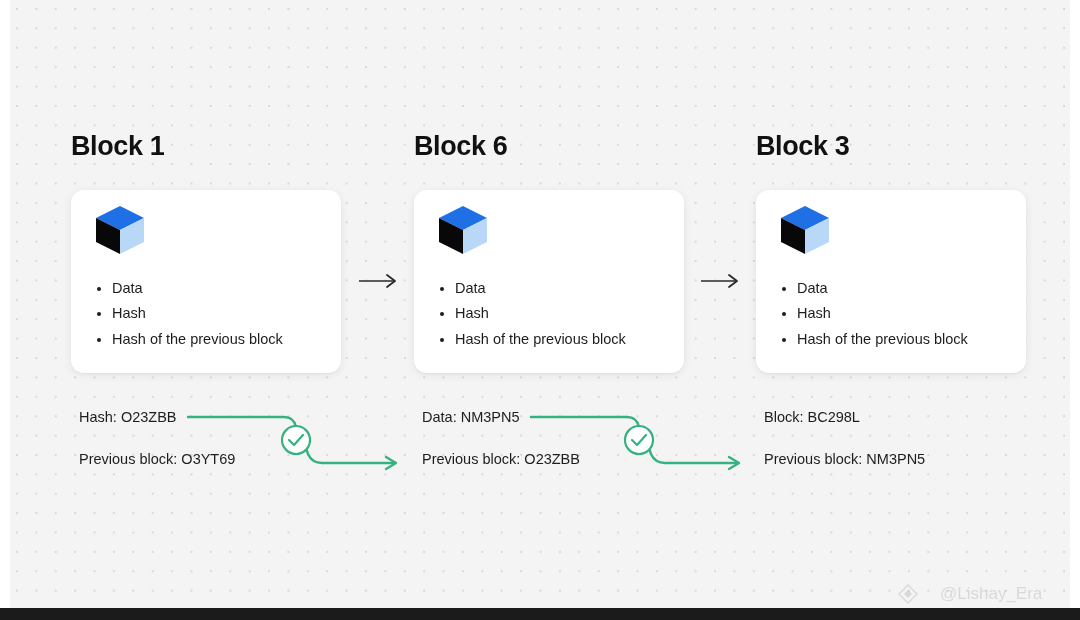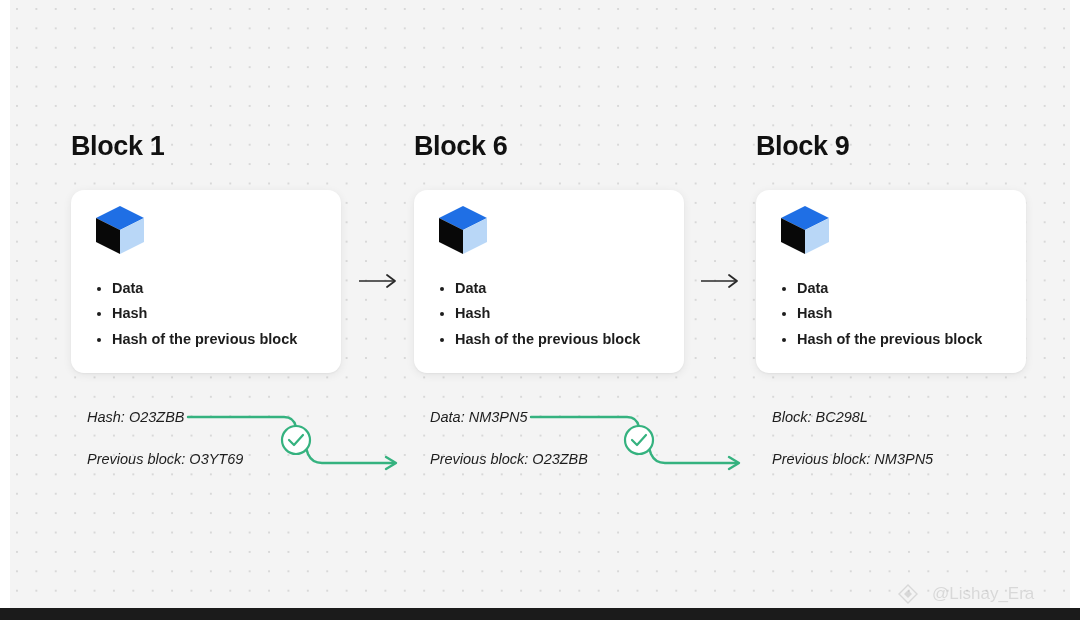--- a/index.html
+++ b/index.html
@@ -59,21 +59,20 @@
   .card {
     position: absolute;
     top: 190px;
     left: 0;
     width: 270px;
     height: 183px;
     background: #ffffff;
     border-radius: 13px;
     box-shadow: 0 2px 10px rgba(0,0,0,0.07), 0 1px 2px rgba(0,0,0,0.04);
     box-sizing: border-box;
-    font-weight: bold;
   }
 
   .cube {
     position: absolute;
     left: 23px;
     top: 14px;
     width: 52px;
     height: 52px;
   }
 
@@ -99,25 +98,24 @@
     left: 2px;
     top: 11px;
     width: 4px;
     height: 4px;
     border-radius: 50%;
     background: #1d1d1d;
   }
 
   .hash-line {
     position: absolute;
-    left: 16px;
+    left: 8px;
     font-size: 14.5px;
     color: #1d1d1d;
     white-space: nowrap;
-    font-style: italic;
   }
   .hash-top  { top: 409px; }
   .hash-prev { top: 451px; }
 
   .step-arrow {
     position: absolute;
     top: 272px;
     width: 44px;
     height: 18px;
   }
@@ -133,21 +131,21 @@
   }
   .conn-1 { left: 188px; }
   .conn-2 { left: 531px; }
 
   #watermark {
     position: absolute;
     left: 897px;
     top: 583px;
     display: flex;
     align-items: center;
-    gap: 13px;
+    gap: 21px;
     opacity: 0.30;
   }
   #watermark .wm-text {
     font-size: 17px;
     color: #9a9a9a;
     white-space: nowrap;
   }
 </style>
 </head>
 <body>
@@ -190,21 +188,21 @@
         <li>Hash</li>
         <li>Hash of the previous block</li>
       </ul>
     </div>
 
     <div class="hash-line hash-top">Data: NM3PN5</div>
     <div class="hash-line hash-prev">Previous block: O23ZBB</div>
   </div>
 
   <div class="column col-3">
-    <div class="block-title">Block 9</div>
+    <div class="block-title">Block 3</div>
 
     <div class="card">
       <svg class="cube" viewBox="0 0 52 52">
         <polygon points="26,2 50,14 26,26 2,14" fill="#1f6fe5"></polygon>
         <polygon points="2,14 26,26 26,50 2,38" fill="#080808"></polygon>
         <polygon points="26,26 50,14 50,38 26,50" fill="#b9d7f7"></polygon>
       </svg>
       <ul class="bullets">
         <li>Data</li>
         <li>Hash</li>

